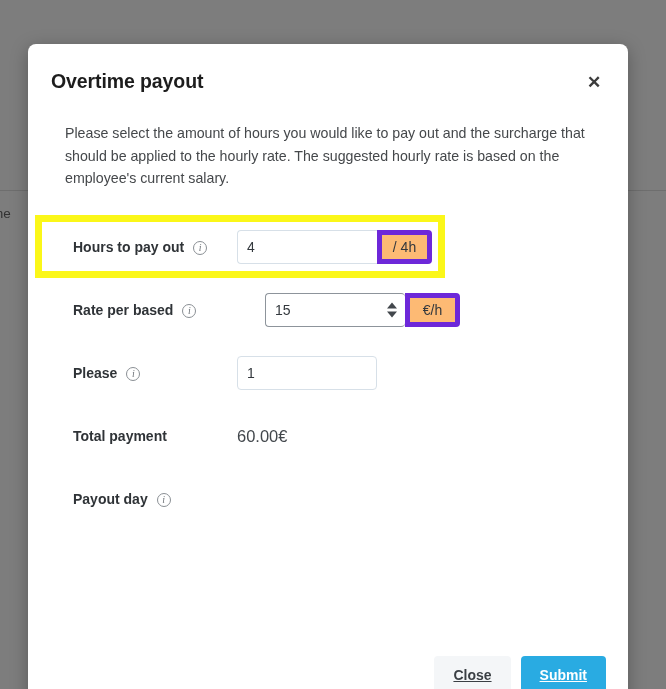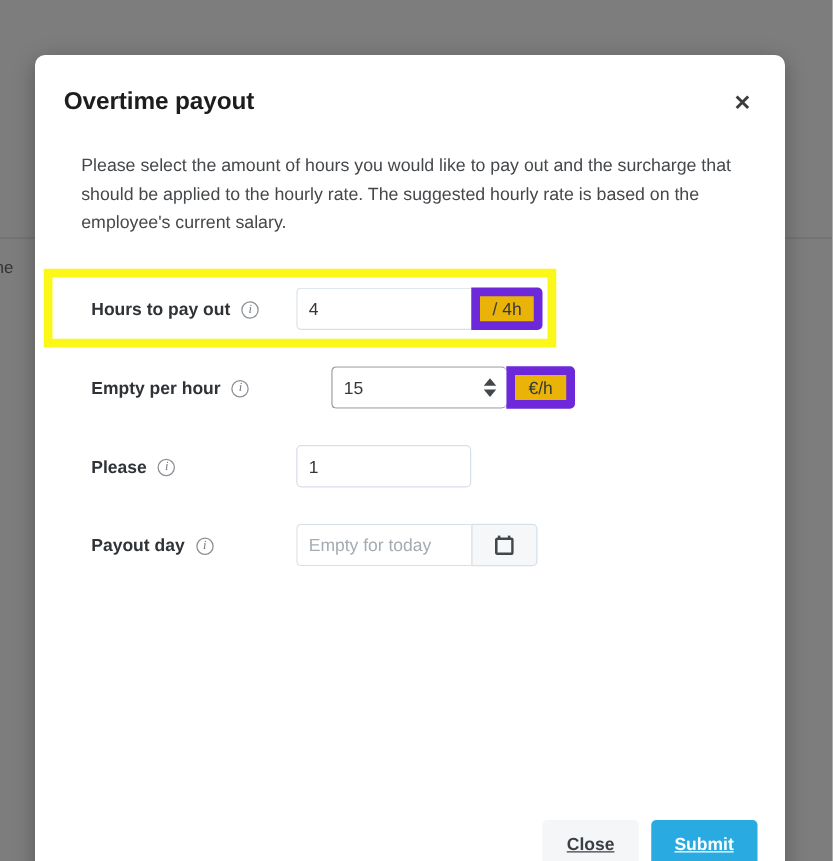--- a/index.html
+++ b/index.html
@@ -160,22 +160,22 @@
   .txt-input.strong-border {
     border: 1px solid #8d949b;
     border-right: none;
   }
   .suffix {
     display: flex;
     align-items: center;
     justify-content: center;
     min-width: 55px;
     padding: 0 10px;
-    background: #eab308;
-    border: 7px solid #6d28d9;
+    background: #fdba74;
+    border: 5px solid #6d28d9;
     border-top-right-radius: 4px;
     border-bottom-right-radius: 4px;
     font-size: 14px;
     color: #33383d;
   }
   .spinner-wrap {
     position: relative;
     display: flex;
     margin-left: 28px;
   }
@@ -277,21 +277,21 @@
         <span class="info-icon">i</span>
       </div>
       <div class="input-group">
         <input class="txt-input has-suffix" type="text" value="4" style="">
         <div class="suffix">/ 4h</div>
       </div>
     </div>
 
     <div class="row">
       <div class="row-label">
-        <span>Empty per hour</span>
+        <span>Rate per based</span>
         <span class="info-icon">i</span>
       </div>
       <div class="input-group">
         <div class="spinner-wrap">
           <input class="txt-input strong-border" type="text" value="15" style="">
           <span class="spinner">
             <span class="up"></span>
               <span class="down"></span>
           </span>
         </div>
@@ -302,35 +302,31 @@
     <div class="row">
       <div class="row-label">
         <span>Please</span>
         <span class="info-icon">i</span>
       </div>
       <div class="input-group">
         <input class="txt-input" type="text" style="width: 140px;" value="1">
       </div>
     </div>
 
+    <div class="row">
+      <div class="row-label">
+        <span>Total payment</span>
+      </div>
+      <div class="static-value">60.00€</div>
+    </div>
 
     <div class="row" style="height:63px;">
       <div class="row-label">
         <span>Payout day</span>
         <span class="info-icon">i</span>
-      </div>
-      <div class="input-group">
-        <input class="txt-input has-suffix" type="text" placeholder="Empty for today" style="">
-        <div class="cal-btn">
-          <svg width="15" height="16" viewBox="0 0 15 16" aria-hidden="true">
-            <rect x="2.3" y="0.5" width="2" height="3" fill="#42474c"></rect>
-            <rect x="10.3" y="0.5" width="2" height="3" fill="#42474c"></rect>
-            <rect x="1" y="3" width="13" height="12" rx="1" fill="none" stroke="#42474c" stroke-width="2.1"></rect>
-          </svg>
-        </div>
       </div>
     </div>
 
   </div>
 
   <div id="highlight-box"></div>
 
   <div class="footer">
     <button class="btn btn-close">Close</button>
     <button class="btn btn-submit">Submit</button>

